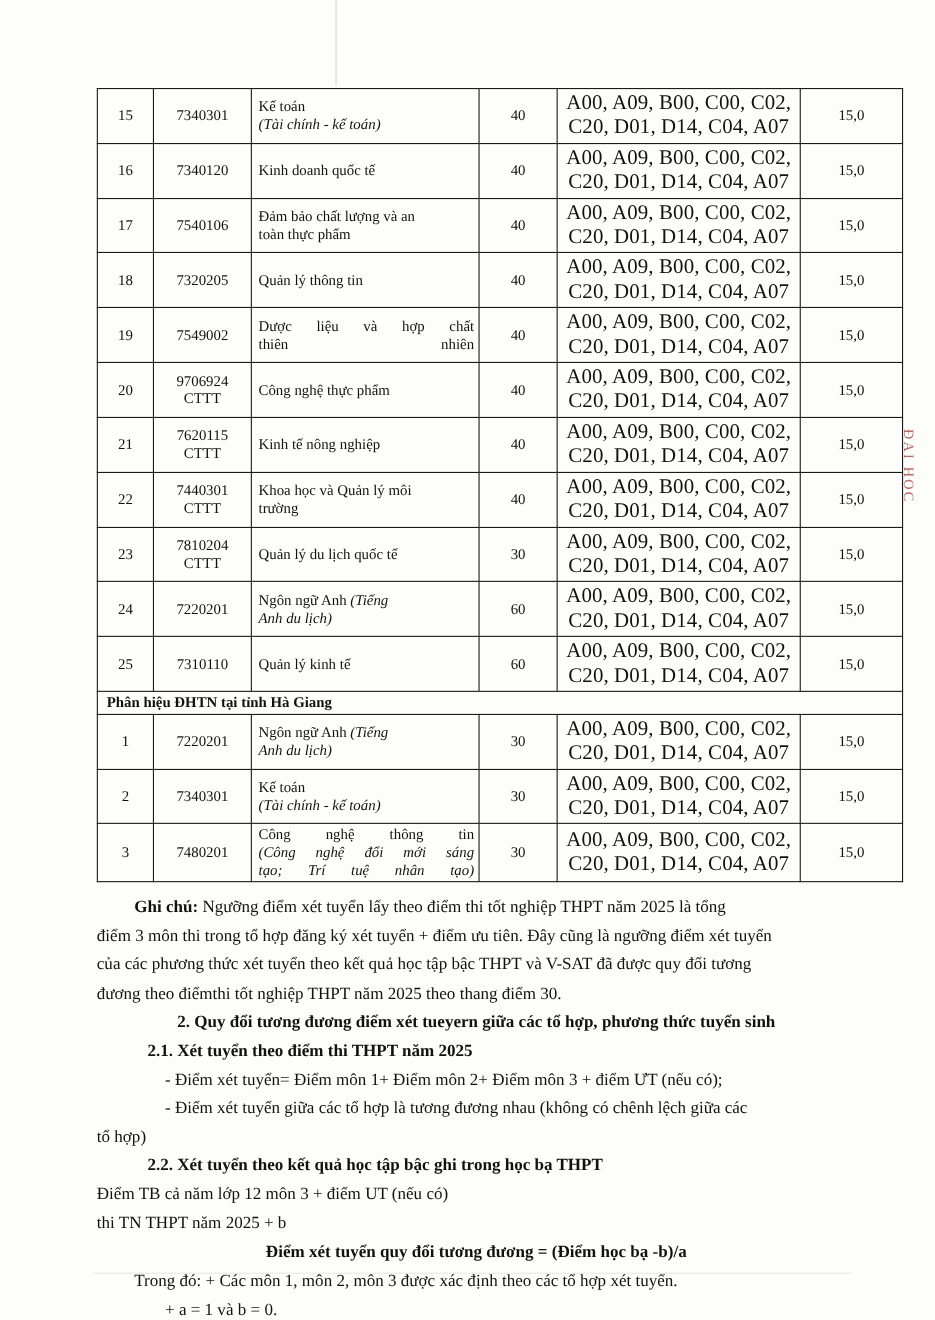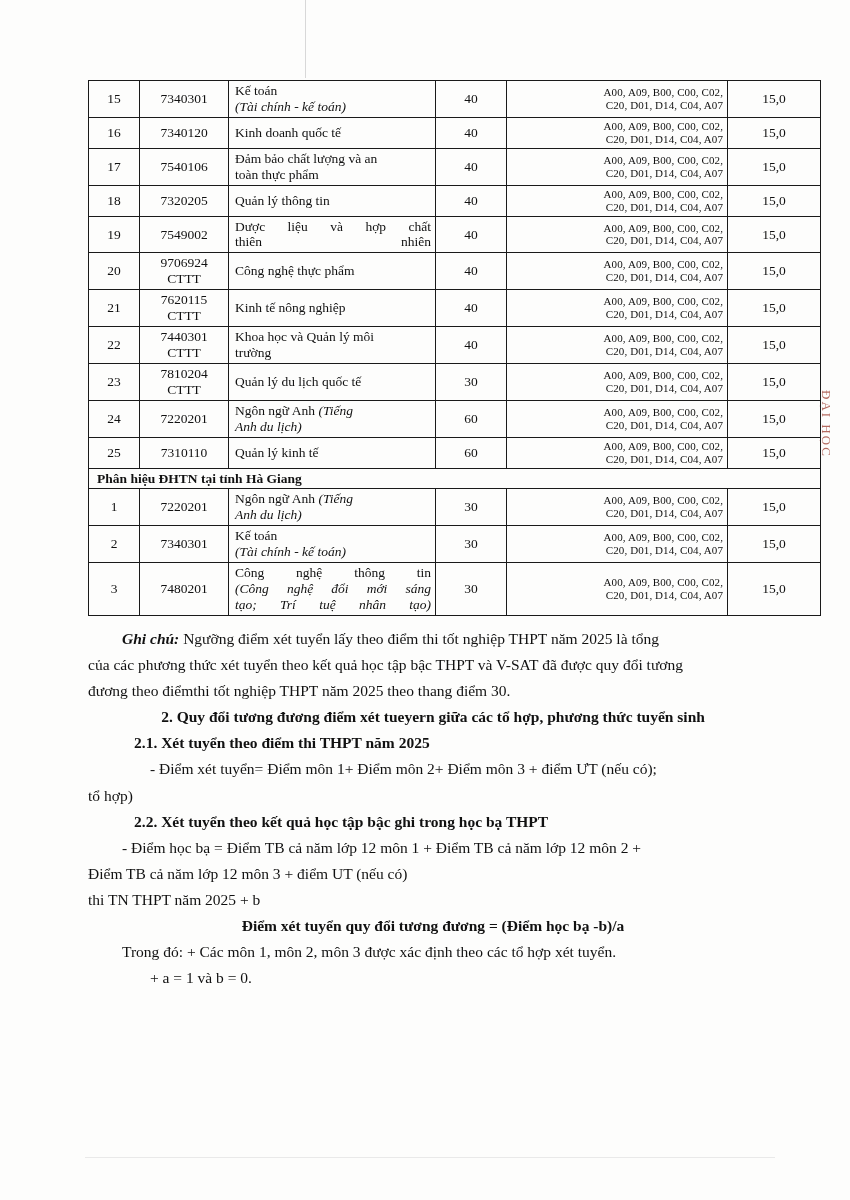--- a/index.html
+++ b/index.html
@@ -69,22 +69,22 @@
     width: 196px;
     text-align: left;
     padding-left: 6px !important;
   }
   .c-quota {
     width: 62px;
     text-align: center;
   }
   .c-comb {
     width: 212px;
-    text-align: right;
-    font-size: 11px;
+    text-align: center;
+    font-size: 19px;
     letter-spacing: 0.1px;
   }
   .c-score {
     width: 84px;
     text-align: center;
     margin-top: 28px;
   }
   .italic { font-style: italic; }
   .name-line2 { display: block; }
   .section-row td {
@@ -107,21 +107,21 @@
     margin: 0 0 1px 0;
   }
   .indent { text-indent: 34px; }
   .indent-lg { text-indent: 46px; }
   .indent-xl { text-indent: 62px; }
   .center-b {
     text-align: center;
     font-weight: bold;
   }
   .bold { font-weight: bold; }
-  .bolditalic { font-weight: bold; font-style: italic; }
+  .bolditalic { font-weight: bold; }
   .side-mark {
     position: absolute;
     right: 16px;
     top: 390px;
     width: 24px;
     font-size: 13px;
     color: #9c3b2e;
     writing-mode: vertical-rl;
     letter-spacing: 2px;
     opacity: 0.75;
@@ -352,30 +352,31 @@
           <td class="c-score">15,0</td>
         </tr>
 
       </tbody>
     </table>
 
     <div class="notes">
       <p class="indent">
         <span class="bolditalic">Ghi chú:</span><span> Ngưỡng điểm xét tuyển lấy theo điểm thi tốt nghiệp THPT năm 2025 là tổng</span>
       </p>
+      <p>điểm 3 môn thi trong tổ hợp đăng ký xét tuyển + điểm ưu tiên. Đây cũng là ngưỡng điểm xét tuyển</p>
       <p>của các phương thức xét tuyển theo kết quả học tập bậc THPT và V-SAT đã được quy đổi tương</p>
       <p>đương theo điểmthi tốt nghiệp THPT năm 2025 theo thang điểm 30.</p>
 
       <p class="center-b">2. Quy đổi tương đương điểm xét tueyern giữa các tổ hợp, phương thức tuyển sinh</p>
       <p class="indent-lg bold">2.1. Xét tuyển theo điểm thi THPT năm 2025</p>
       <p class="indent-xl">- Điểm xét tuyển= Điểm môn 1+ Điểm môn 2+ Điểm môn 3 + điểm ƯT (nếu có);</p>
+      <p class="indent-xl">- Điểm xét tuyển giữa các tổ hợp là tương đương nhau (không có chênh lệch giữa các</p>
       <p>tổ hợp)</p>
 
       <p class="indent-lg bold">2.2. Xét tuyển theo kết quả học tập bậc ghi trong học bạ THPT</p>
-      <p class="indent">- Điểm học bạ = Điểm TB cả năm lớp 12 môn 1 + Điểm TB cả năm lớp 12 môn 2 +</p>
       <p>Điểm TB cả năm lớp 12 môn 3 + điểm UT (nếu có)</p>
       <p>thi TN THPT năm 2025 + b</p>
 
       <p class="center-b">Điểm xét tuyển quy đổi tương đương = (Điểm học bạ -b)/a</p>
       <p class="indent">Trong đó: + Các môn 1, môn 2, môn 3 được xác định theo các tổ hợp xét tuyển.</p>
       <p class="indent-xl">+ a = 1 và b = 0.</p>
     </div>
 
   </div>
 

